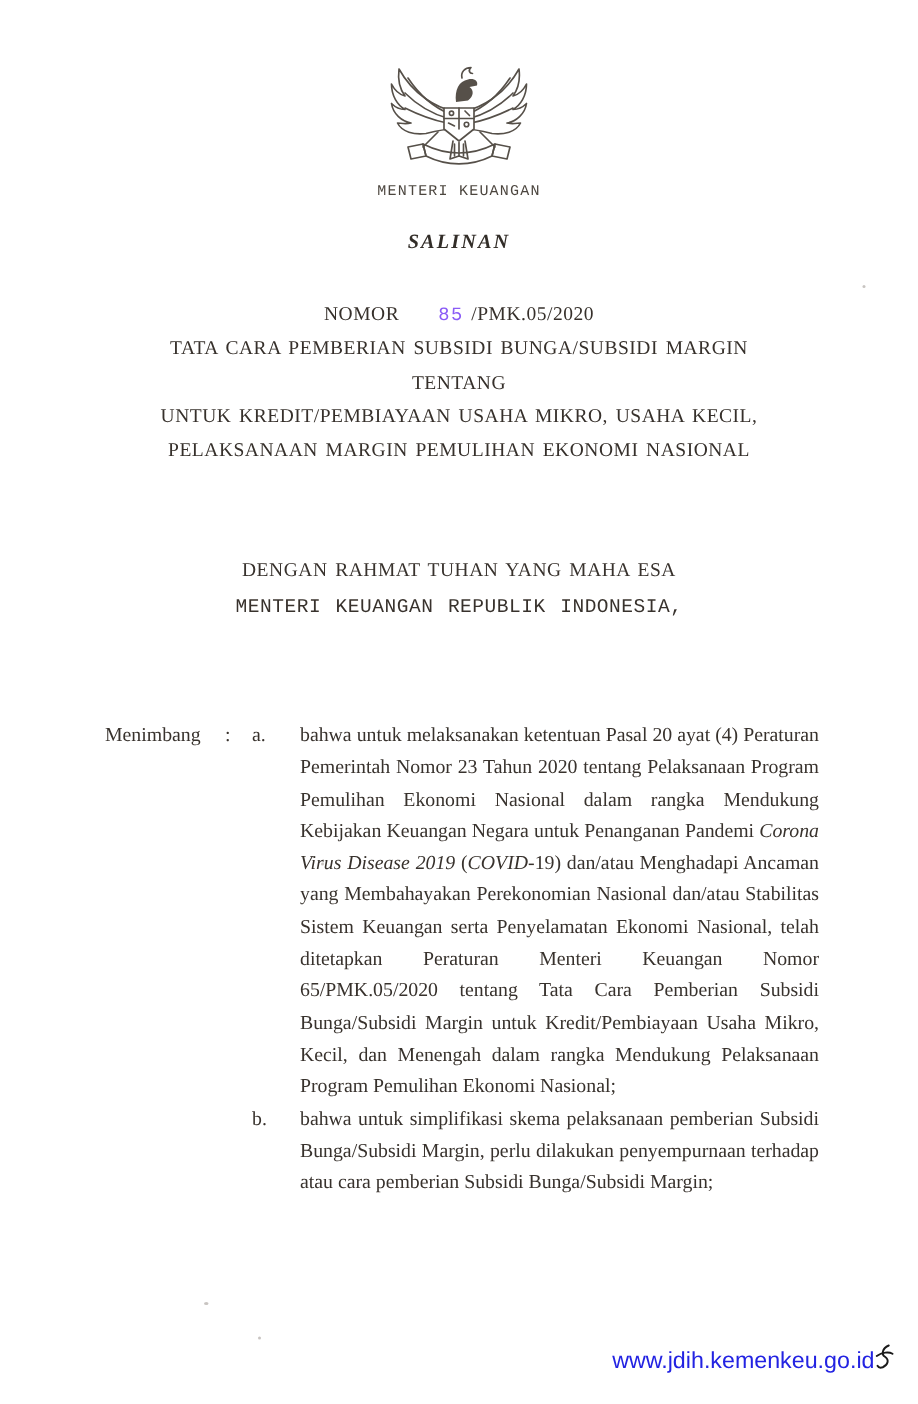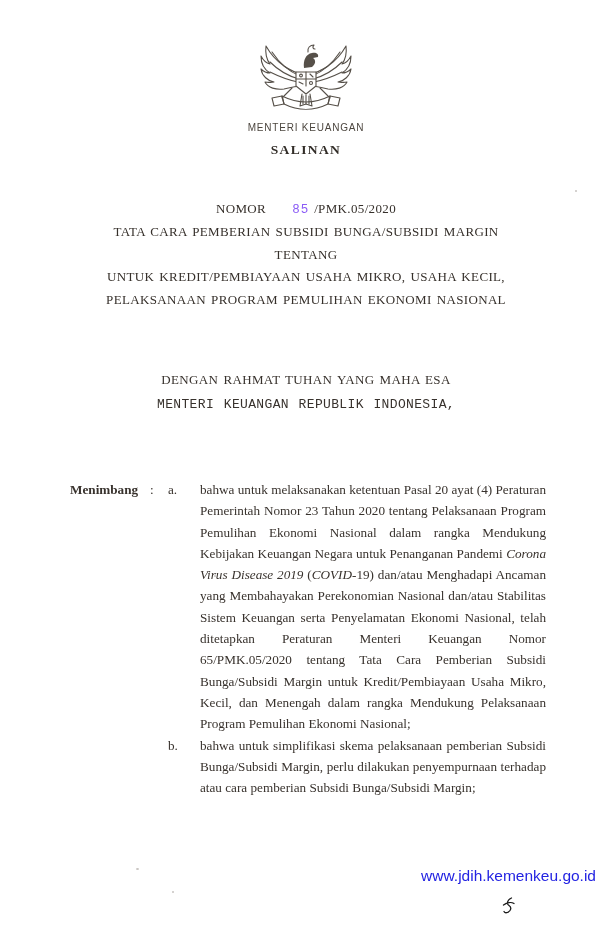--- a/index.html
+++ b/index.html
@@ -9,51 +9,51 @@
     margin:0 auto;
     background:#ffffff;
     color:#38322d;
     font-family:"Liberation Serif", serif;
     overflow:hidden;
   }
 
   
   .header { position:absolute; top:34px; left:0; right:0; text-align:center; }
   .emblem { display:inline-block; }
-  .ministry { margin-top:4px; font-family:Liberation Sans, sans-serif;
+  .ministry { margin-top:4px; font-family:Liberation Mono, monospace;
               font-size:10px; line-height:12.5px; letter-spacing:0.8px; color:#4c463f; }
-  .salinan { margin-top:7px; font-size:13.5px; font-weight:bold; letter-spacing:1.4px; color:#322d28; }
+  .salinan { margin-top:17px; font-size:13.5px; font-weight:bold; letter-spacing:1.4px; color:#322d28;font-style:italic; }
 
   
   .title-block { position:absolute; top:198px; left:36px; right:36px;
                  text-align:center; font-size:13px; line-height:22.4px;
                  letter-spacing:0.35px; word-spacing:1.5px; color:#36302b; }
   .nomor-num { font-family:"Liberation Mono", monospace; font-size:12.5px;
                color:#8b5cf6; margin:0 5px 0 26px; letter-spacing:1px; }
 
   
   .invocation { position:absolute; top:372px; left:0; right:0; text-align:center;
                 font-size:13px; letter-spacing:0.35px; word-spacing:1.5px; }
   .authority  { position:absolute; top:397px; left:0; right:0; text-align:center;
                 font-size:13px; letter-spacing:0.35px; word-spacing:1.5px;font-family:Liberation Mono, monospace; }
 
   
   .menimbang { position:absolute; top:479px; left:70px; width:476px;
                display:flex; font-size:13.2px; line-height:21.3px; }
-  .m-label { width:80px; flex:0 0 80px;font-weight:bold; }
+  .m-label { width:80px; flex:0 0 80px; }
   .m-colon { width:18px; flex:0 0 18px; }
   .m-items { flex:1; }
   .m-item  { display:flex; }
   .m-letter { width:32px; flex:0 0 32px; }
   .m-text  { flex:1; text-align:justify; text-justify:inter-word; }
   .m-text i { font-style:italic; }
 
   
   .footer { position:absolute; right:16px; bottom:16px;
-            display:flex; align-items:center; gap:12px;flex-direction:column; }
+            display:flex; align-items:center; gap:0; }
   .site-link { font-family:"Liberation Sans", sans-serif; font-size:15.5px;
                color:#2323e2; text-decoration:none; }
   .paraf { display:inline-block; }
 
   
   .speck { position:absolute; background:#9a948e; border-radius:50%; opacity:0.55; }
   .speck.s1 { left:136px; top:868px; width:3px; height:2px; }
   .speck.s2 { left:172px; top:891px; width:2px; height:2px; }
   .speck.s3 { left:575px; top:190px; width:2px; height:2px; }
   .speck.s4 { left:214px; top:575px; width:2px; height:2px; }
@@ -107,21 +107,21 @@
     <div class="salinan">SALINAN</div>
   </div>
 
   <div class="title-block">
     <div>
       <span>NOMOR</span><span class="nomor-num">85</span><span>/PMK.05/2020</span>
     </div>
     <div>TATA CARA PEMBERIAN SUBSIDI BUNGA/SUBSIDI MARGIN</div>
     <div>TENTANG</div>
     <div>UNTUK KREDIT/PEMBIAYAAN USAHA MIKRO, USAHA KECIL,</div>
-    <div>PELAKSANAAN PROGRAM PEMULIHAN EKONOMI NASIONAL</div>
+    <div>PELAKSANAAN MARGIN PEMULIHAN EKONOMI NASIONAL</div>
   </div>
 
   <div class="invocation">DENGAN RAHMAT TUHAN YANG MAHA ESA</div>
   <div class="authority">MENTERI KEUANGAN REPUBLIK INDONESIA,</div>
 
   <div class="menimbang">
     <div class="m-label">Menimbang</div>
     <div class="m-colon">:</div>
     <div class="m-items">
       <div class="m-item">

